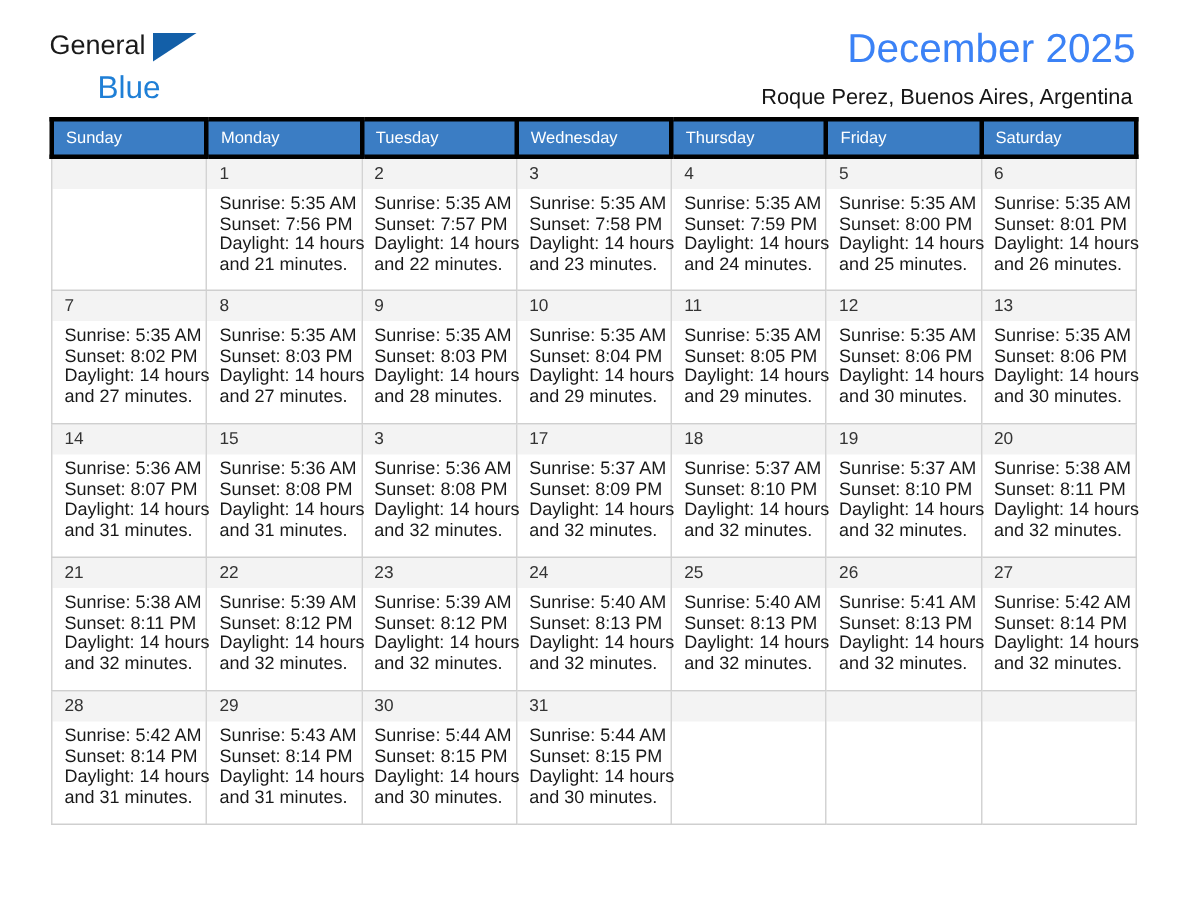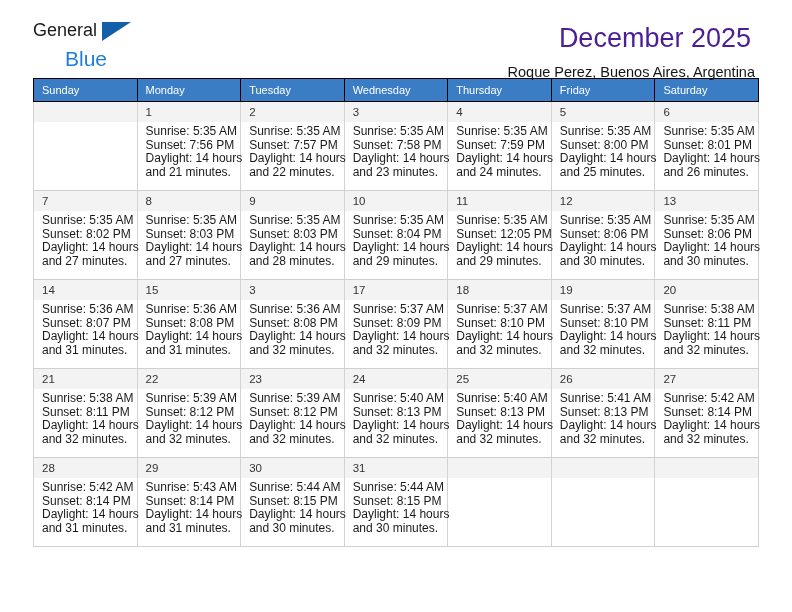--- a/index.html
+++ b/index.html
@@ -61,24 +61,24 @@
     font-size: 21px;
     color: #1f7fd6;
     line-height: 24px;
   }
   .title-block {
     text-align: right;
     padding-top: 14px;
   }
   .cal-title {
     font-size: 27px;
-    color: #4c1d95;
+    color: #3b82f6;
     line-height: 32px;
     font-weight: normal;
-    margin: 8px;
+    margin: 2px;
   }
   .cal-subtitle {
     font-size: 14.5px;
     color: #151515;
     line-height: 20px;
     margin: 7px 4px 0 0;
     font-weight: normal;
   }
 
   
@@ -89,21 +89,21 @@
     margin-top: 8px;
   }
   .calendar th {
     background: #3b7dc4;
     color: #ffffff;
     font-size: 11px;
     font-weight: normal;
     text-align: left;
     padding: 5px 0 5px 8px;
     height: 17px;
-    border: 1px solid #000000;
+    border: 3px solid #000000;
     box-sizing: border-box;
   }
   .calendar td {
     vertical-align: top;
     border-left: 1px solid #d3d3d3;
     border-right: 1px solid #d3d3d3;
     border-bottom: 1px solid #cfcfcf;
     height: 89px;
     padding: 0;
     box-sizing: border-box;
@@ -269,21 +269,21 @@
               <div>Sunrise: 5:35 AM</div>
               <div>Sunset: 8:04 PM</div>
               <div>Daylight: 14 hours</div>
               <div>and 29 minutes.</div>
             </div>
           </td>
           <td class="">
             <span class="daynum">11</span>
             <div class="cell-body">
               <div>Sunrise: 5:35 AM</div>
-              <div>Sunset: 12:05 PM</div>
+              <div>Sunset: 8:05 PM</div>
               <div>Daylight: 14 hours</div>
               <div>and 29 minutes.</div>
             </div>
           </td>
           <td class="">
             <span class="daynum">12</span>
             <div class="cell-body">
               <div>Sunrise: 5:35 AM</div>
               <div>Sunset: 8:06 PM</div>
               <div>Daylight: 14 hours</div>

